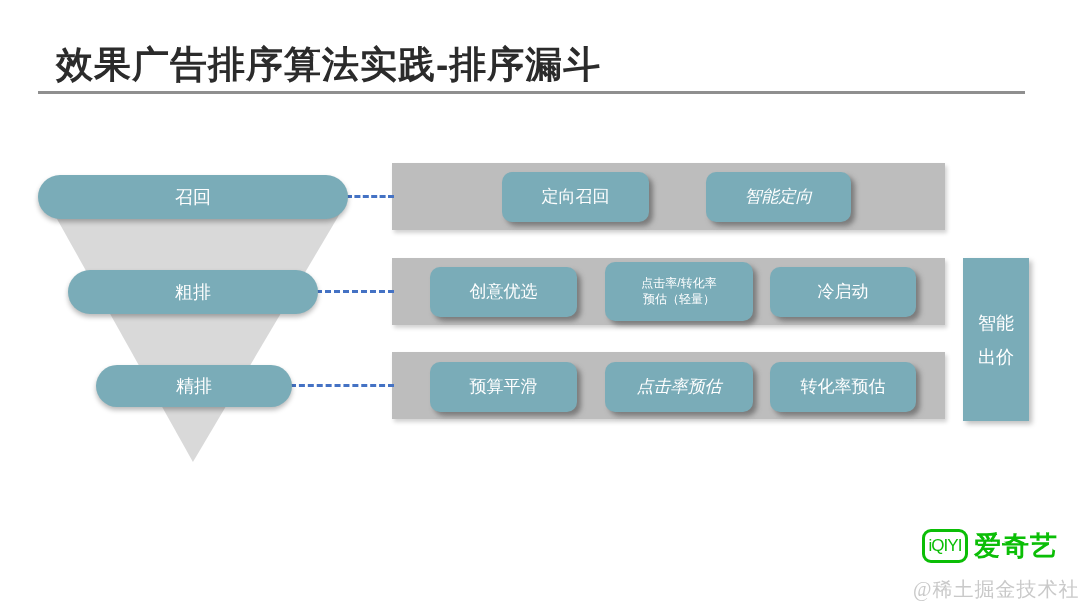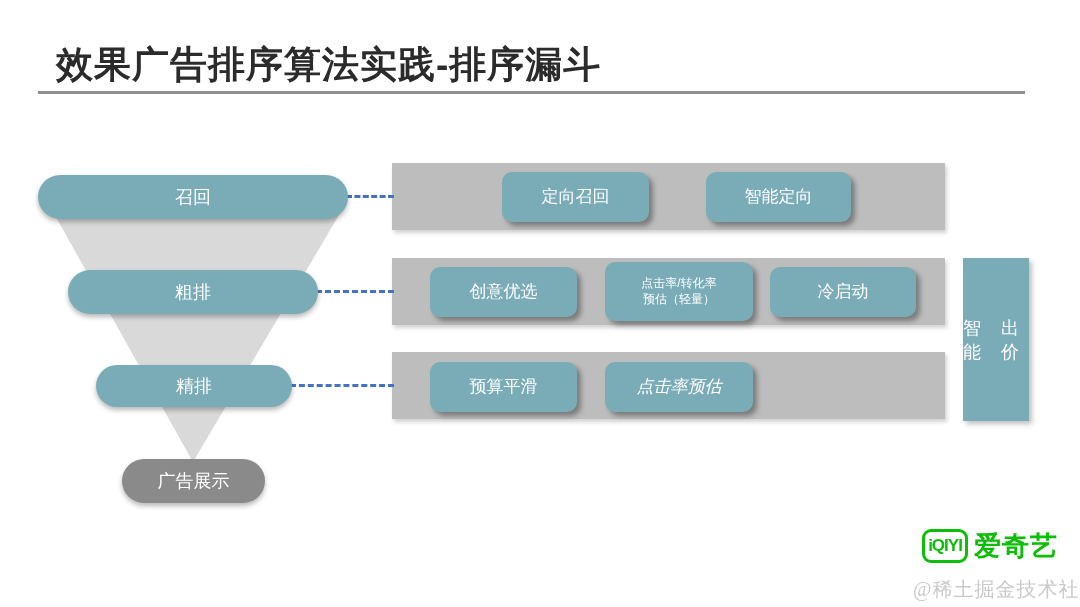--- a/index.html
+++ b/index.html
@@ -43,59 +43,58 @@
   .bar{position:absolute;left:392px;width:553px;height:67px;background:var(--bar-gray);
        box-shadow:2px 3px 4px rgba(0,0,0,0.18);}
   .bar-1{top:163px;} .bar-2{top:258px;} .bar-3{top:352px;}
   
   .btn{
     position:absolute;display:flex;flex-direction:column;align-items:center;justify-content:center;
     background:var(--teal);color:#fff;font-size:17px;line-height:1.3;border-radius:10px;
     box-shadow:4px 4px 5px rgba(70,70,70,0.55);z-index:3;text-align:center;
   }
   .b11{left:502px;top:172px;width:147px;height:50px;}
-  .b12{left:706px;top:172px;width:145px;height:50px;}
+  .b12{left:706px;top:172px;width:145px;height:50px;font-style:italic;}
   .b21{left:430px;top:267px;width:147px;height:50px;}
   .b22{left:605px;top:262px;width:148px;height:59px;font-size:12px;}
   .b23{left:770px;top:267px;width:146px;height:50px;}
   .b31{left:430px;top:362px;width:147px;height:50px;}
   .b32{left:605px;top:362px;width:148px;height:50px;font-style:italic;}
   .b33{left:770px;top:362px;width:146px;height:50px;}
   
   .side-box{
     position:absolute;left:963px;top:258px;width:66px;height:163px;background:var(--teal);
-    color:#fff;font-size:18px;display:flex;flex-direction:row;align-items:center;justify-content:center;
+    color:#fff;font-size:18px;display:flex;flex-direction:column;align-items:center;justify-content:center;
     gap:10px;box-shadow:3px 3px 5px rgba(0,0,0,0.25);
   }
   
   .logo{position:absolute;left:922px;top:528px;display:flex;align-items:center;gap:6px;}
   .logo-rect{
     display:inline-flex;align-items:center;justify-content:center;
     border:3px solid var(--brand-green);border-radius:9px;color:var(--brand-green);
-    font-weight:bold;font-size:17px;letter-spacing:-1px;width:40px;height:28px;
+    font-weight:normal;font-size:17px;letter-spacing:-1px;width:40px;height:28px;
   }
   .brand{color:var(--brand-green);font-weight:bold;font-size:27px;letter-spacing:1px;}
   .watermark{
     position:absolute;left:913px;top:576px;color:var(--watermark-gray);font-size:20px;
     font-family:"Liberation Serif", serif;letter-spacing:1px;
   }
 </style>
 </head>
 <body>
 
 <div class="slide">
 
   <h1 class="title">效果广告排序算法实践-排序漏斗</h1>
   <div class="divider"></div>
 
   <div class="funnel-tri"></div>
   <div class="pill pill-1">召回</div>
   <div class="pill pill-2">粗排</div>
   <div class="pill pill-3">精排</div>
-  <div class="pill pill-out">广告展示</div>
 
   <div class="connector c1"></div>
   <div class="connector c2"></div>
   <div class="connector c3"></div>
 
   <div class="bar bar-1"></div>
   <div class="bar bar-2"></div>
   <div class="bar bar-3"></div>
 
   <div class="btn b11">
@@ -115,20 +114,23 @@
   <div class="btn b23">
     <span>冷启动</span>
   </div>
 
   <div class="btn b31">
     <span>预算平滑</span>
   </div>
   <div class="btn b32">
     <span>点击率预估</span>
   </div>
+  <div class="btn b33">
+    <span>转化率预估</span>
+  </div>
 
   <div class="side-box">
     <span>智能</span>
     <span>出价</span>
   </div>
 
   <div class="logo">
     <span class="logo-rect">iQIYI</span>
     <span class="brand">爱奇艺</span>
   </div>

